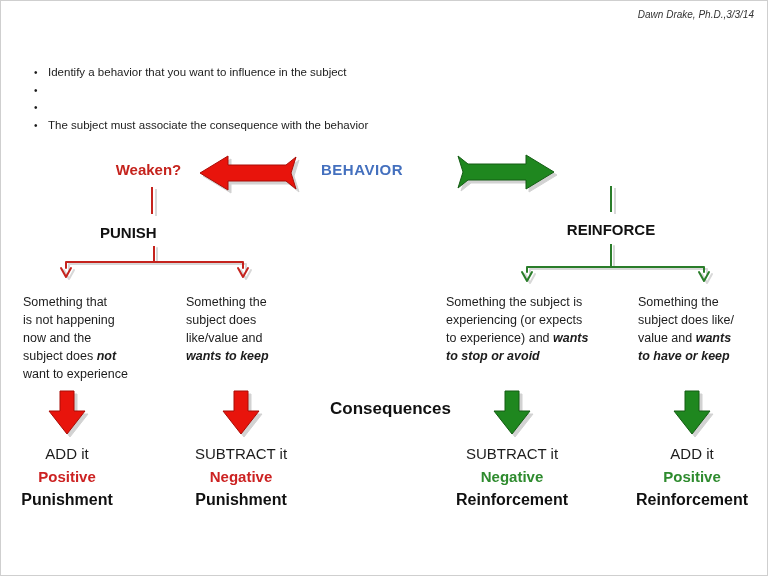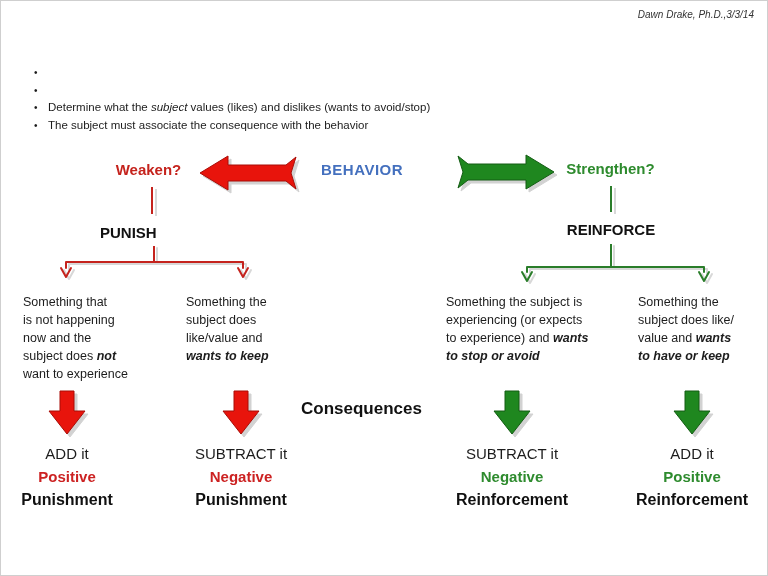--- a/index.html
+++ b/index.html
@@ -29,21 +29,21 @@
   .stub-strengthen{left:609px;top:185px;height:26px;}
   .punish-label{top:223px;left:99px;width:100px;text-align:left;font-size:15px;font-weight:bold;color:#111;}
   .reinforce-label{top:220px;left:550px;width:120px;text-align:center;font-size:15px;font-weight:bold;color:#111;}
   .branch-left{top:245px;left:55px;}
   .branch-right{top:243px;left:518px;}
   .desc{font-size:12.5px;line-height:18px;white-space:pre-line;color:#1c1c1c;}
   .desc-1{top:292px;left:22px;width:150px;}
   .desc-2{top:292px;left:185px;width:130px;}
   .desc-3{top:292px;left:445px;width:175px;}
   .desc-4{top:292px;left:637px;width:120px;}
-  .consequences{top:398px;left:300px;width:150px;text-align:left;font-size:17px;font-weight:bold;color:#111;}
+  .consequences{top:398px;left:300px;width:150px;text-align:right;font-size:17px;font-weight:bold;color:#111;}
   .down-arrow{top:388px;}
   .da-1{left:44px;} .da-2{left:218px;} .da-3{left:489px;} .da-4{left:669px;}
   .outcome{top:441px;text-align:center;}
   .outcome .action{font-size:15px;color:#1c1c1c;line-height:23px;}
   .outcome .valence{font-size:15px;font-weight:bold;line-height:23px;}
   .outcome.red .valence{color:#cc2222;}
   .outcome.green .valence{color:#2e8b2e;}
   .outcome .category{font-size:16px;font-weight:bold;color:#111;line-height:24px;}
   .oc-1{left:-4px;width:140px;} .oc-2{left:165px;width:150px;}
   .oc-3{left:436px;width:150px;} .oc-4{left:616px;width:150px;}
@@ -53,47 +53,46 @@
 <body>
 
 <div class="slide">
 
   <div class="abs attribution">Dawn Drake, Ph.D.,3/3/14</div>
 
 
   <div class="abs bullets">
     <div class="bullet-row">
         <span class="bullet-dot">•</span>
+        <span><span>Identify a behavior that you want to influence in the subject</span></span>
       </div>
     <div class="bullet-row">
         <span class="bullet-dot">•</span>
       </div>
     <div class="bullet-row">
         <span class="bullet-dot">•</span>
-        <span><span>Determine what the </span><span class="i">subject</span><span> values (likes) and dislikes (wants to avoid/stop)</span></span>
       </div>
     <div class="bullet-row">
         <span class="bullet-dot">•</span>
         <span><span>The subject must associate the consequence with the behavior</span></span>
       </div>
   </div>
 
   <div class="abs weaken-label">Weaken?</div>
 
   <svg class="abs arrow-left-svg shadowed" width="100" height="42" viewBox="0 0 100 42">
     <polygon points="2,21 30,4 30,13 88,13 98,5 93,21 98,37 88,29 30,29 30,38" stroke="#a80d07" stroke-width="1" fill="#e8140c"></polygon>
   </svg>
 
   <div class="abs behavior-label">BEHAVIOR</div>
 
   <svg class="abs arrow-right-svg shadowed" width="100" height="42" viewBox="0 0 100 42">
     <polygon points="98,21 70,4 70,13 12,13 2,5 7,21 2,37 12,29 70,29 70,38" stroke="#145c14" stroke-width="1" fill="#1f871f"></polygon>
   </svg>
 
-  <div class="abs strengthen-label">Strengthen?</div>
 
   <div class="abs vstub red stub-weaken"></div>
   <div class="abs vstub green stub-strengthen"></div>
 
   <div class="abs punish-label">PUNISH</div>
   <div class="abs reinforce-label">REINFORCE</div>
 
   <svg class="abs branch-left" width="200" height="42" viewBox="0 0 200 42">
     <g transform="translate(3,2)" stroke="#d8d8d8" class="connector-line">
       <path d="M98,0 L98,16 M10,16 L187,16 M10,16 L10,22 M187,16 L187,22" fill="none" stroke-width="2"></path>

